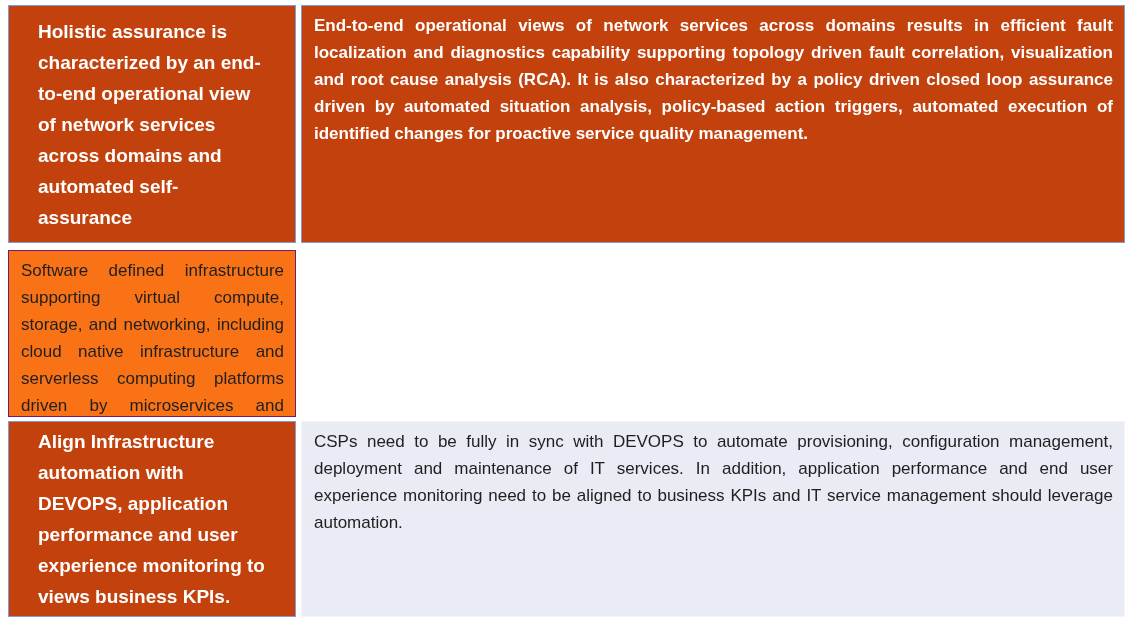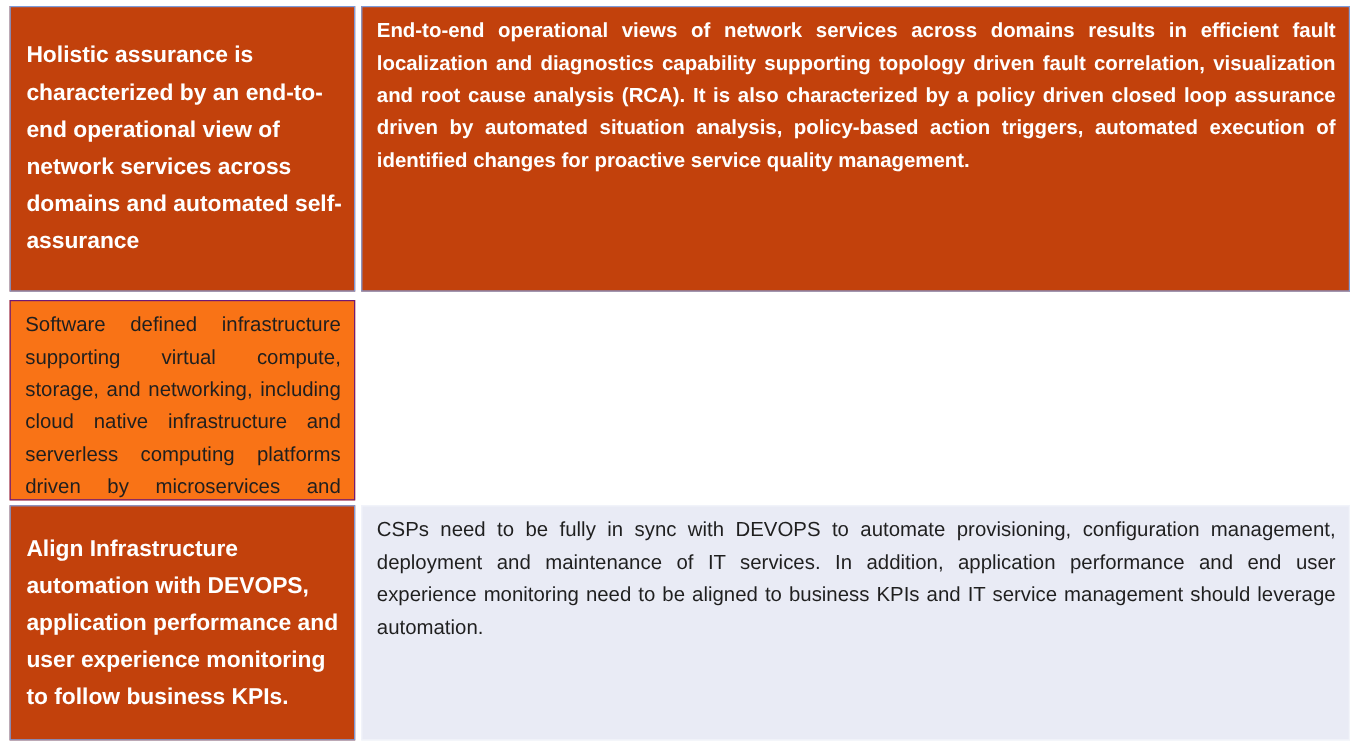--- a/index.html
+++ b/index.html
@@ -33,21 +33,21 @@
     background: #c2410c;
     border: 1px solid #7D9CDB;
     color: #ffffff;
   }
   .cell.left {
     display: flex;
     align-items: center;
     padding: 6px 8px 6px 13px;
   }
   .cell.left p {
-    margin: 0;
+    margin: 16px;
     font-size: 19px;
     line-height: 31px;
     font-weight: bold;
     text-align: left;
   }
   .cell.right {
     padding: 6px 11px 6px 12px;
   }
   .cell.right p {
     margin: 0;
@@ -74,20 +74,20 @@
   </div>
 
   <div class="t-row r2">
     <div class="cell right lav-dark">
       <p>Software defined infrastructure supporting virtual compute, storage, and networking, including cloud native infrastructure and serverless computing platforms driven by microservices and container-based architectures ensure elasticity and scalability. Automated cloud infrastructure management helps balance workloads across the distributed cloud.</p>
     </div>
   </div>
 
   <div class="t-row r3">
     <div class="cell left blue">
-      <p>Align Infrastructure automation with DEVOPS, application performance and user experience monitoring to follow business KPIs.</p>
+      <p>Align Infrastructure automation with DEVOPS, application performance and user experience monitoring to views business KPIs.</p>
     </div>
     <div class="cell right lav-light">
       <p>CSPs need to be fully in sync with DEVOPS to automate provisioning, configuration management, deployment and maintenance of IT services. In addition, application performance and end user experience monitoring need to be aligned to business KPIs and IT service management should leverage automation.</p>
     </div>
   </div>
 
 </div>
 
 </body></html>

